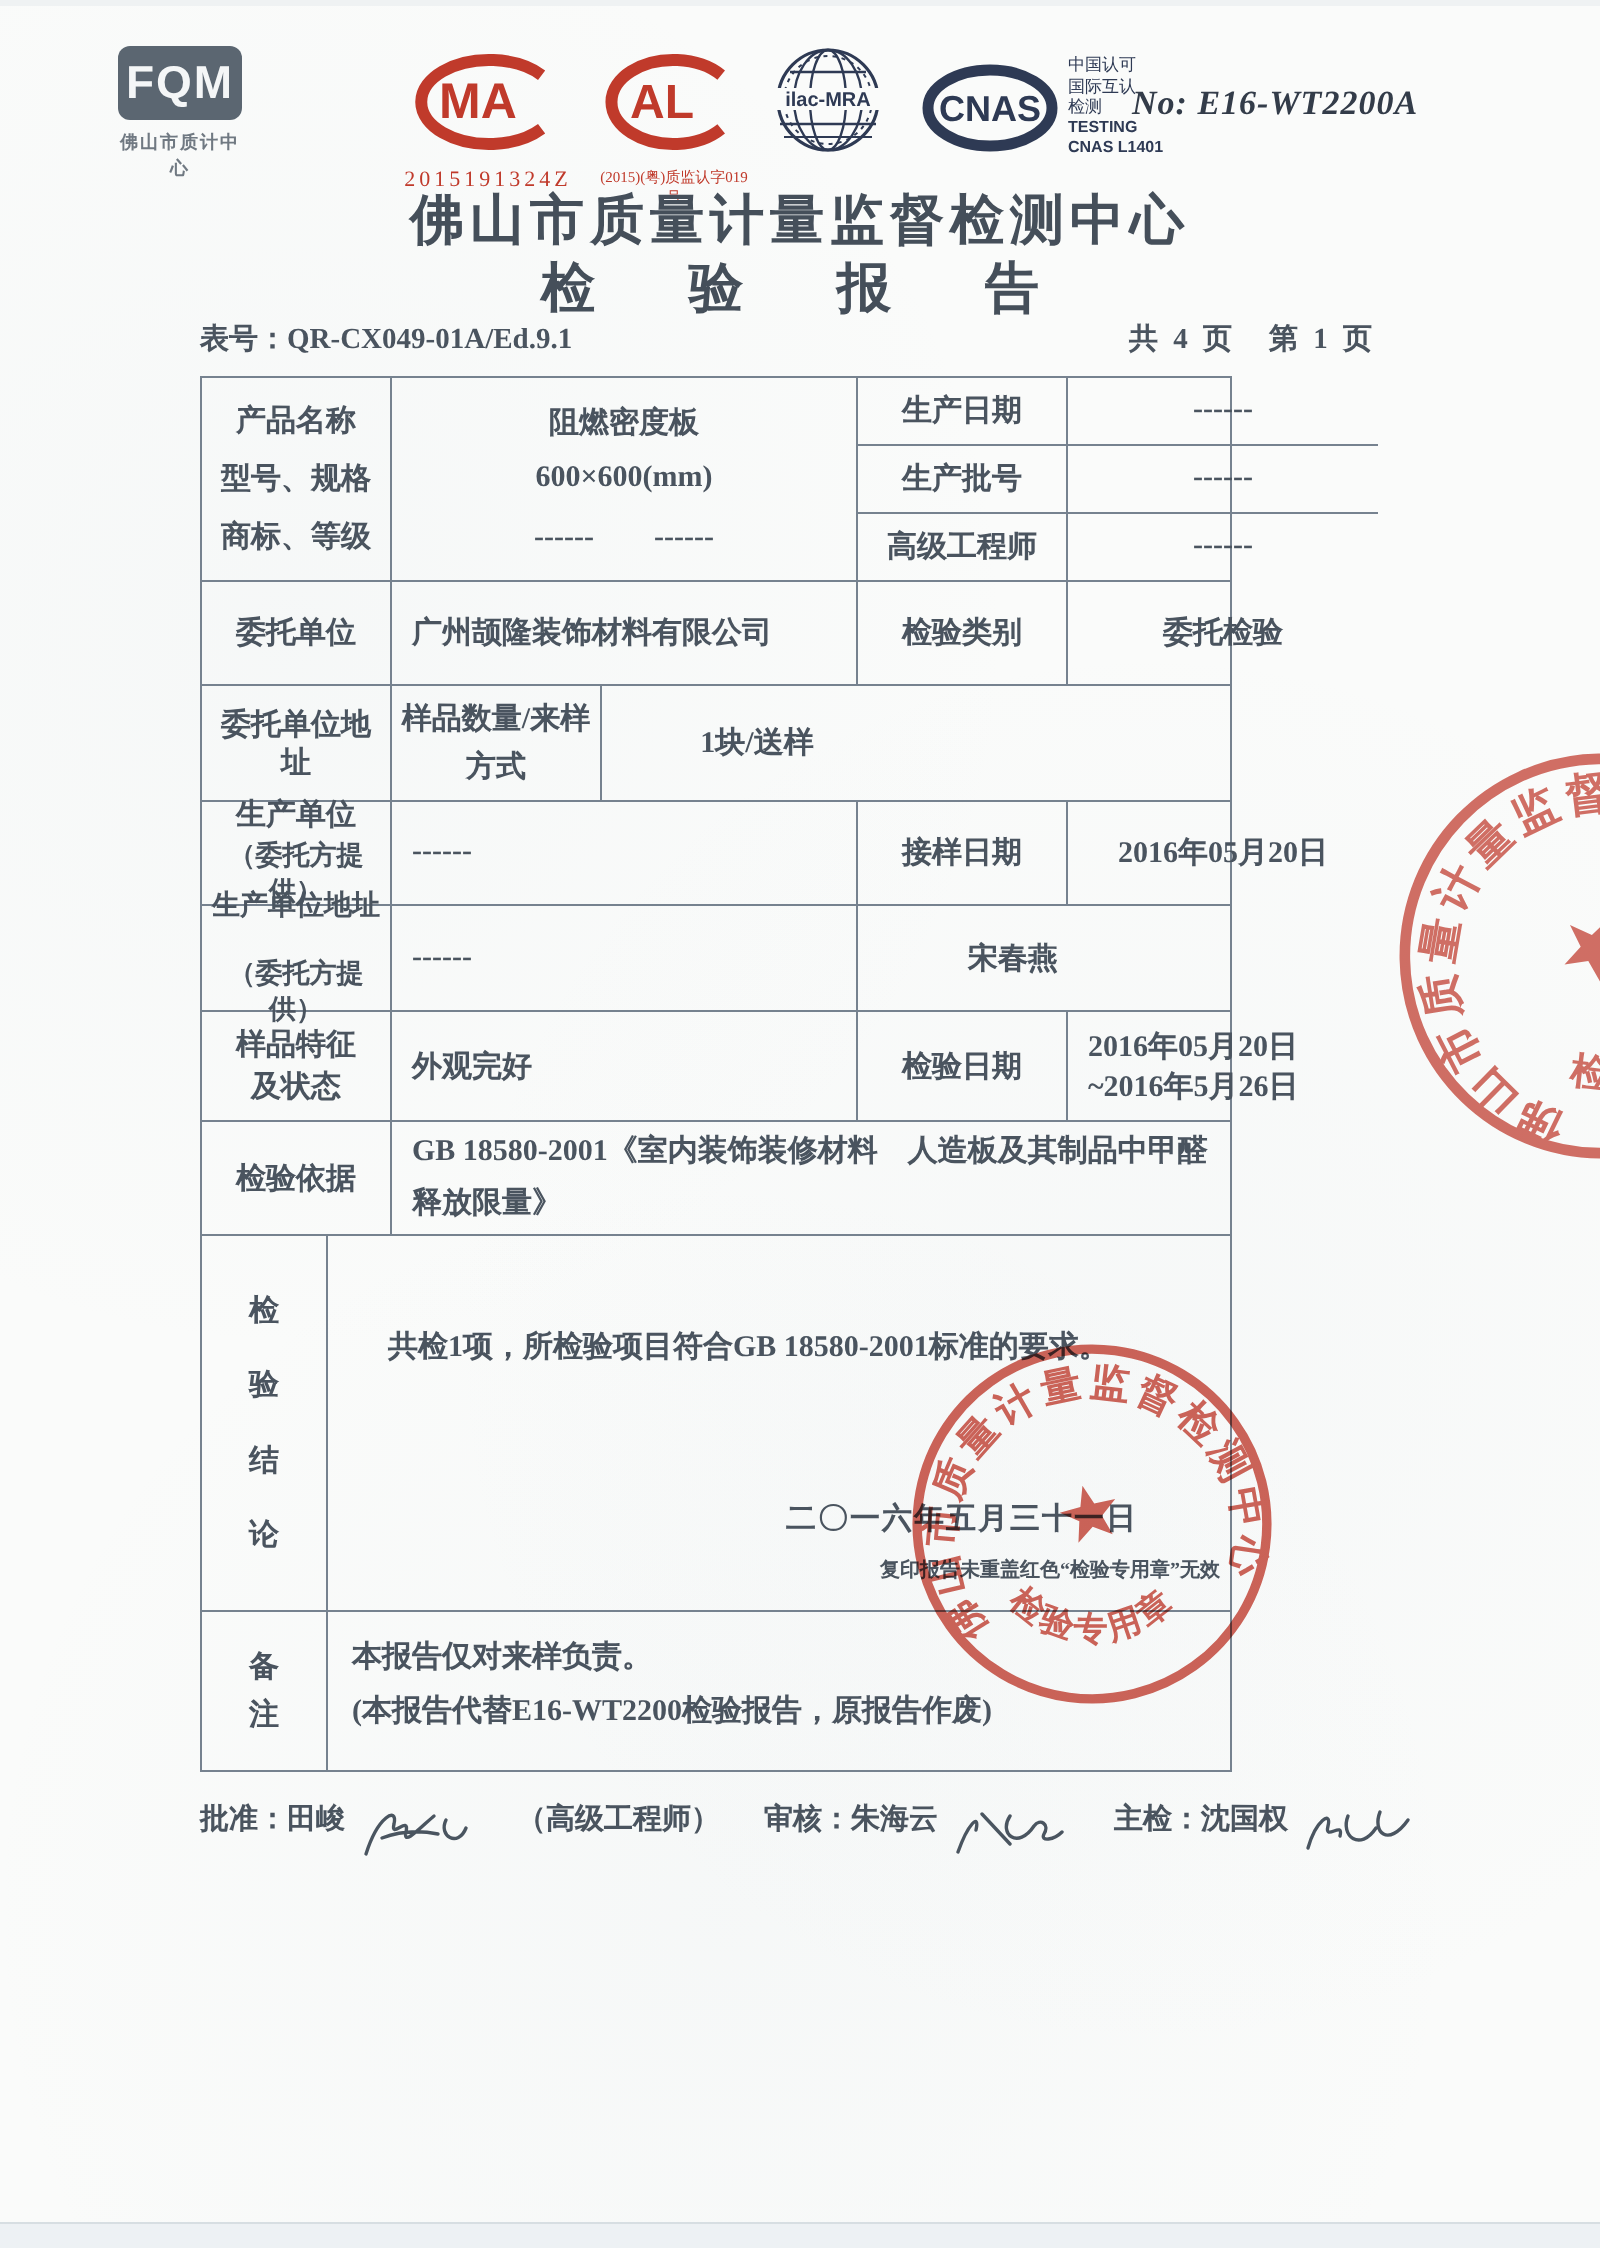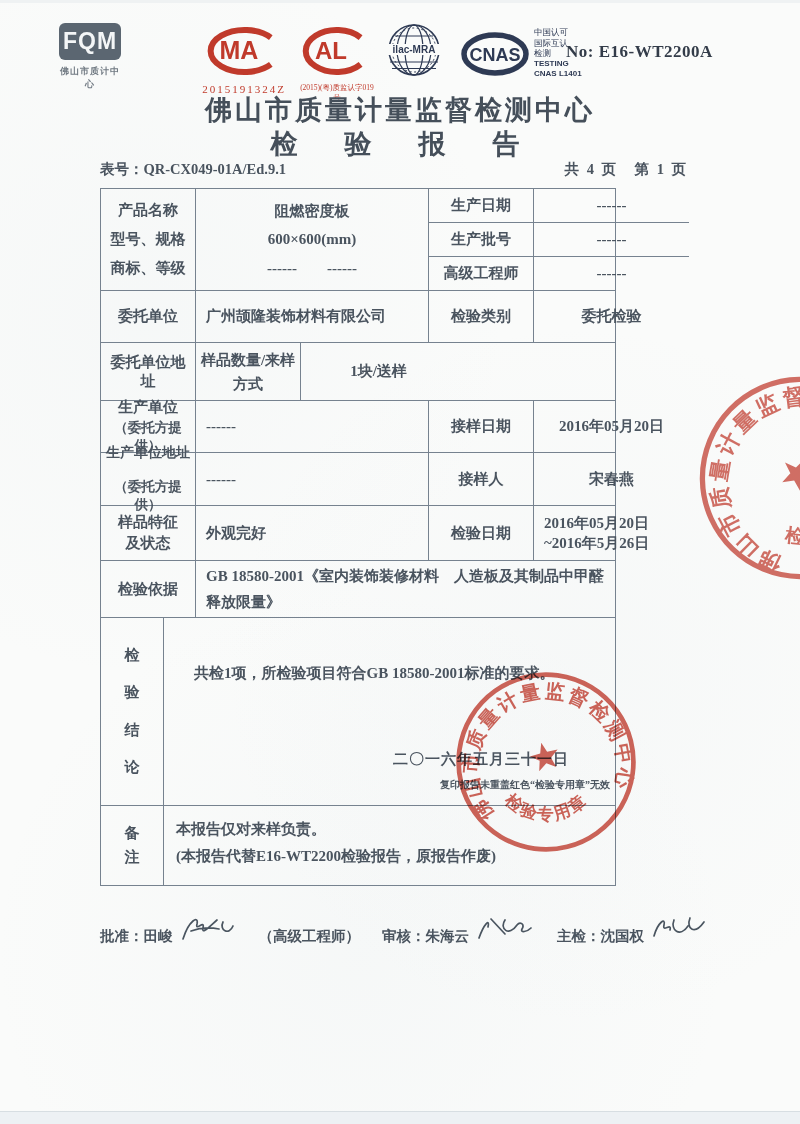--- a/index.html
+++ b/index.html
@@ -29,21 +29,21 @@
   .fqm-box{left:56px;top:23px;width:68px;text-align:center;}
   .fqm-badge{display:inline-block;width:62px;height:37px;background:#5b6671;border-radius:6px;
     color:#f4f6f7;font-weight:bold;font-size:23px;line-height:37px;letter-spacing:1px;
     font-family:"Liberation Sans","DejaVu Sans",sans-serif;}
   .fqm-cap{margin-top:5px;font-size:9px;color:#707982;letter-spacing:1px;font-weight:bold;}
   .logo-cap{font-size:11px;color:var(--red);letter-spacing:2px;margin-top:3px;text-align:center;font-family:"Liberation Serif",serif;}
   .logo-cap.small{font-size:7.5px;letter-spacing:0;}
   .cnas-txt{left:534px;top:27px;font-size:8.5px;line-height:10.5px;color:var(--navy);
     font-family:"Liberation Sans","DejaVu Sans",sans-serif;}
   .cnas-txt .b{font-weight:bold;font-size:8px;}
-  .report-no{left:566px;top:42px;font-size:17px;font-weight:bold;color:#333c49;letter-spacing:.5px;}
+  .report-no{left:566px;top:42px;font-size:17px;font-weight:bold;color:#333c49;letter-spacing:.5px;font-style:italic;}
   
   .title{left:0;top:92px;width:100%;text-align:center;font-size:27px;font-weight:bold;
     color:#454f5a;letter-spacing:3px;}
   .subtitle{left:0;top:126px;width:100%;text-align:center;font-size:27px;font-weight:bold;
     color:#454f5a;letter-spacing:10px;}
   .formline{left:100px;top:160px;width:588px;font-size:14.5px;font-weight:bold;color:var(--ink);}
   .formline .right{float:right;letter-spacing:2px;}
   
   .tbl{left:100px;top:188px;width:516px;border:1px solid var(--line);box-sizing:border-box;
     font-size:15px;font-weight:bold;color:var(--ink);}
@@ -67,21 +67,21 @@
   .stack.leftal{align-items:flex-start;}
   .sub-label{font-size:13.5px;}
   .vlabel{width:63px;flex:none;display:flex;flex-direction:column;align-items:center;
     justify-content:space-evenly;border-right:1px solid var(--line);box-sizing:border-box;padding:10px 0;}
   .concl-body{flex:1;position:relative;}
   .concl-text{position:absolute;left:30px;top:46px;font-size:15px;}
   .concl-date{position:absolute;right:46px;top:132px;font-size:15px;letter-spacing:1px;}
   .concl-note{position:absolute;right:5px;top:160px;font-size:10px;}
   .remarks-body{flex:1;padding:10px 0 0 12px;line-height:27px;text-align:left;}
   
-  .sigrow{left:100px;top:900px;width:620px;height:46px;display:flex;align-items:flex-end;
+  .sigrow{left:100px;top:900px;width:620px;height:46px;display:flex;align-items:flex-start;
     font-size:14.5px;font-weight:bold;color:var(--ink);}
   .sig-svg{margin:0 6px;}
   .sig-gap1{margin-left:16px;}
   .sig-gap2{margin-left:22px;}
   
   .stamp{color:#c4392b;mix-blend-mode:multiply;pointer-events:none;}
   .stamp-main{left:452px;top:668px;width:188px;height:188px;transform:rotate(-14deg);opacity:.78;}
   .stamp-edge{left:695px;top:372px;width:212px;height:212px;transform:rotate(-46deg);opacity:.72;}
   
   .edge-bottom{left:0;bottom:0;width:100%;height:12px;background:#edf1f4;border-top:1px solid #d7dee2;}
@@ -210,21 +210,20 @@
     </div>
 
     <div class="trow" style="height:53px;">
       <div class="cell c1">
         <div class="stack" style="justify-content:center;gap:16px;">
           <span style="font-size:14px;">生产单位地址</span>
           <span class="sub-label">（委托方提供）</span>
         </div>
       </div>
       <div class="cell c2 left" style="padding-left:10px;">------</div>
-      <div class="cell c3">接样人</div>
       <div class="cell c4 last">宋春燕</div>
     </div>
 
     <div class="trow" style="height:55px;">
       <div class="cell c1">
         <div class="stack" style="justify-content:center;gap:2px;">
           <span>样品特征</span>
           <span>及状态</span>
         </div>
       </div>

